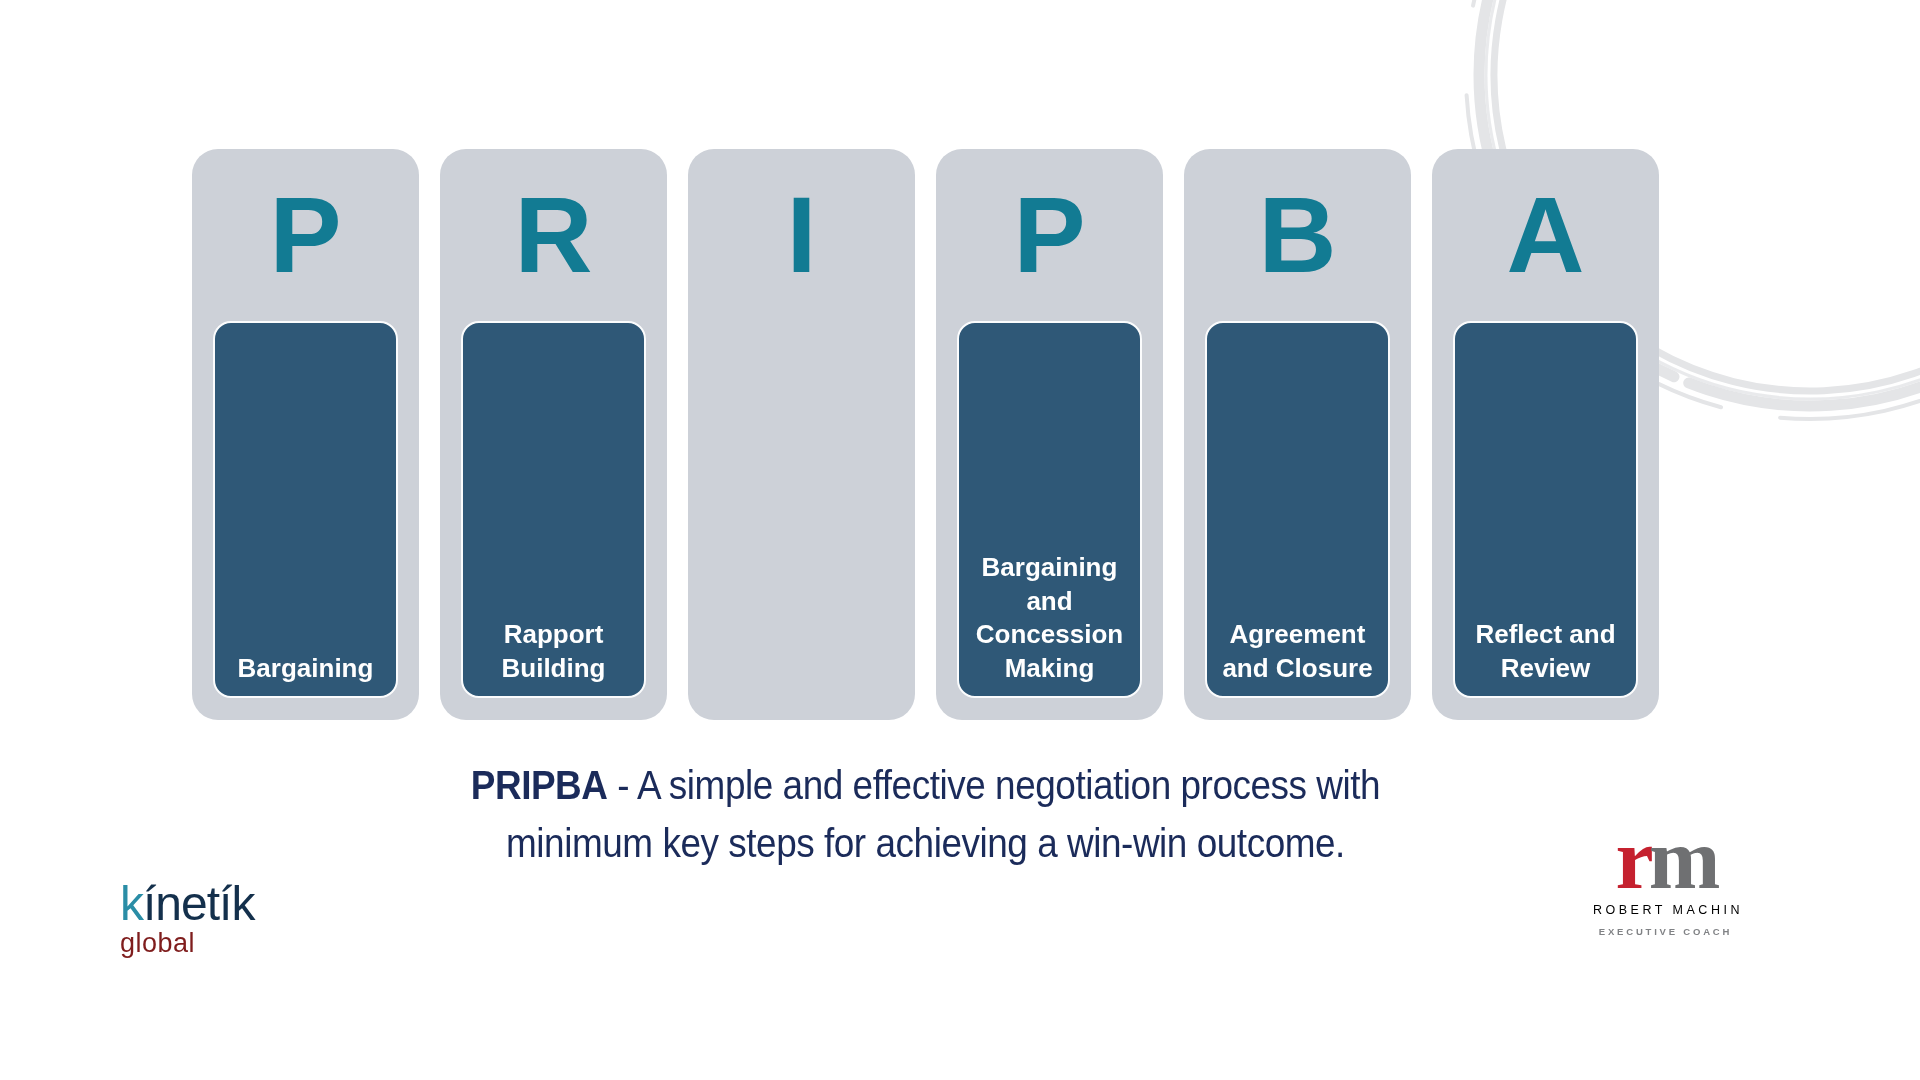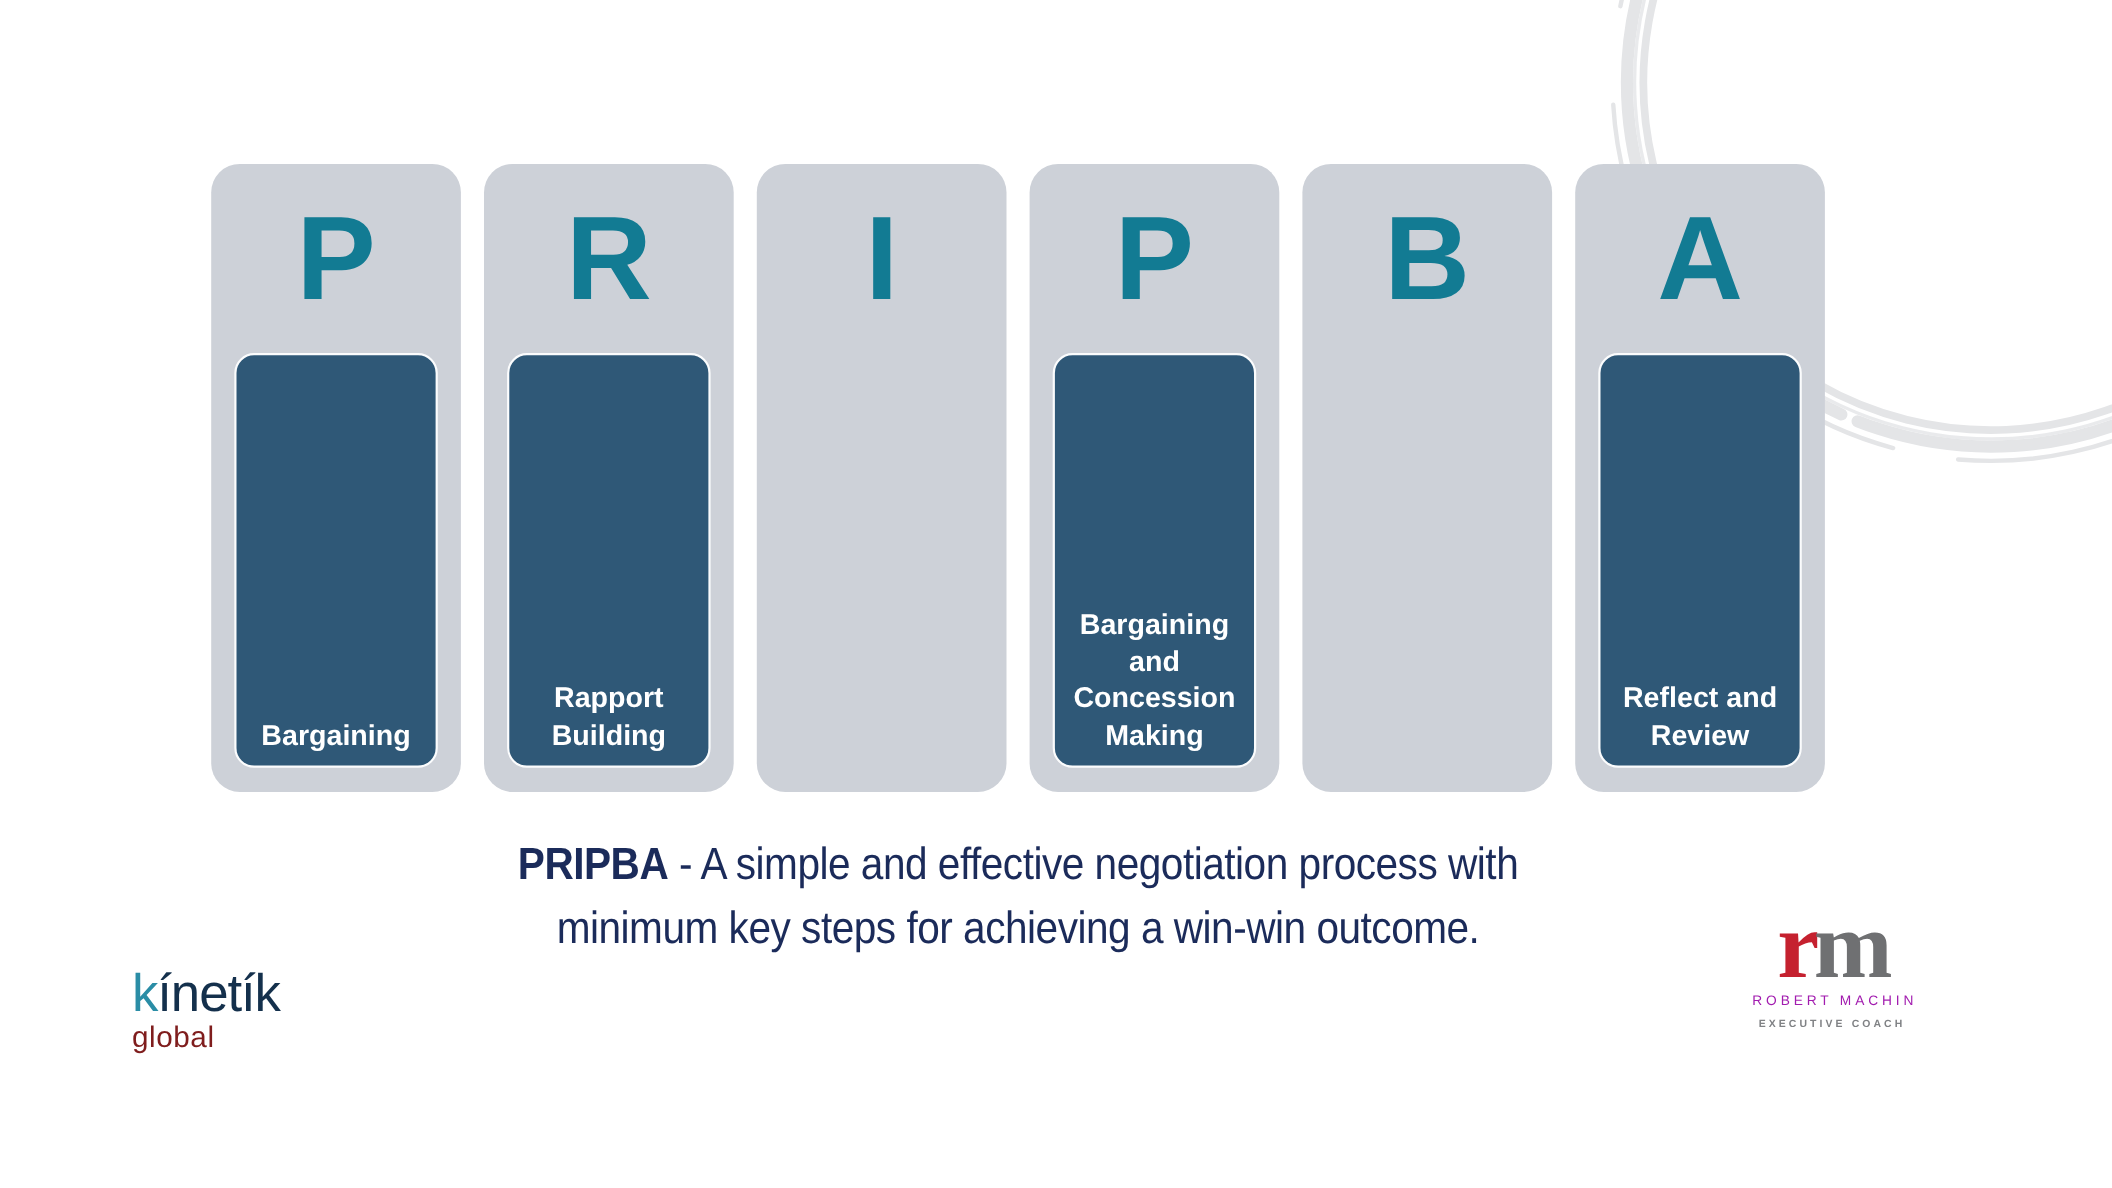--- a/index.html
+++ b/index.html
@@ -123,21 +123,21 @@
     font-weight: bold;
     line-height: 0.82;
     letter-spacing: -5px;
   }
   .rm-monogram .r { color: #c5212f; }
   .rm-monogram .m { color: #6f7072; }
   .rm-name {
     margin-top: 8px;
     font-size: 12.5px;
     letter-spacing: 3.5px;
-    color: #a21caf;
+    color: #000000;
     white-space: nowrap;
     text-align: right;
   }
   .rm-title {
     margin-top: 9px;
     font-size: 9.5px;
     font-weight: 600;
     letter-spacing: 2.8px;
     color: #808285;
     white-space: nowrap;
@@ -193,20 +193,24 @@
 and
 Concession
 Making</div>
       </div>
     </div>
 
     <div class="column">
       <div class="letter-area">
         <div class="letter">B</div>
       </div>
+      <div class="card">
+        <div class="card-label">Agreement
+and Closure</div>
+      </div>
     </div>
 
     <div class="column">
       <div class="letter-area">
         <div class="letter">A</div>
       </div>
       <div class="card">
         <div class="card-label">Reflect and
 Review</div>
       </div>

